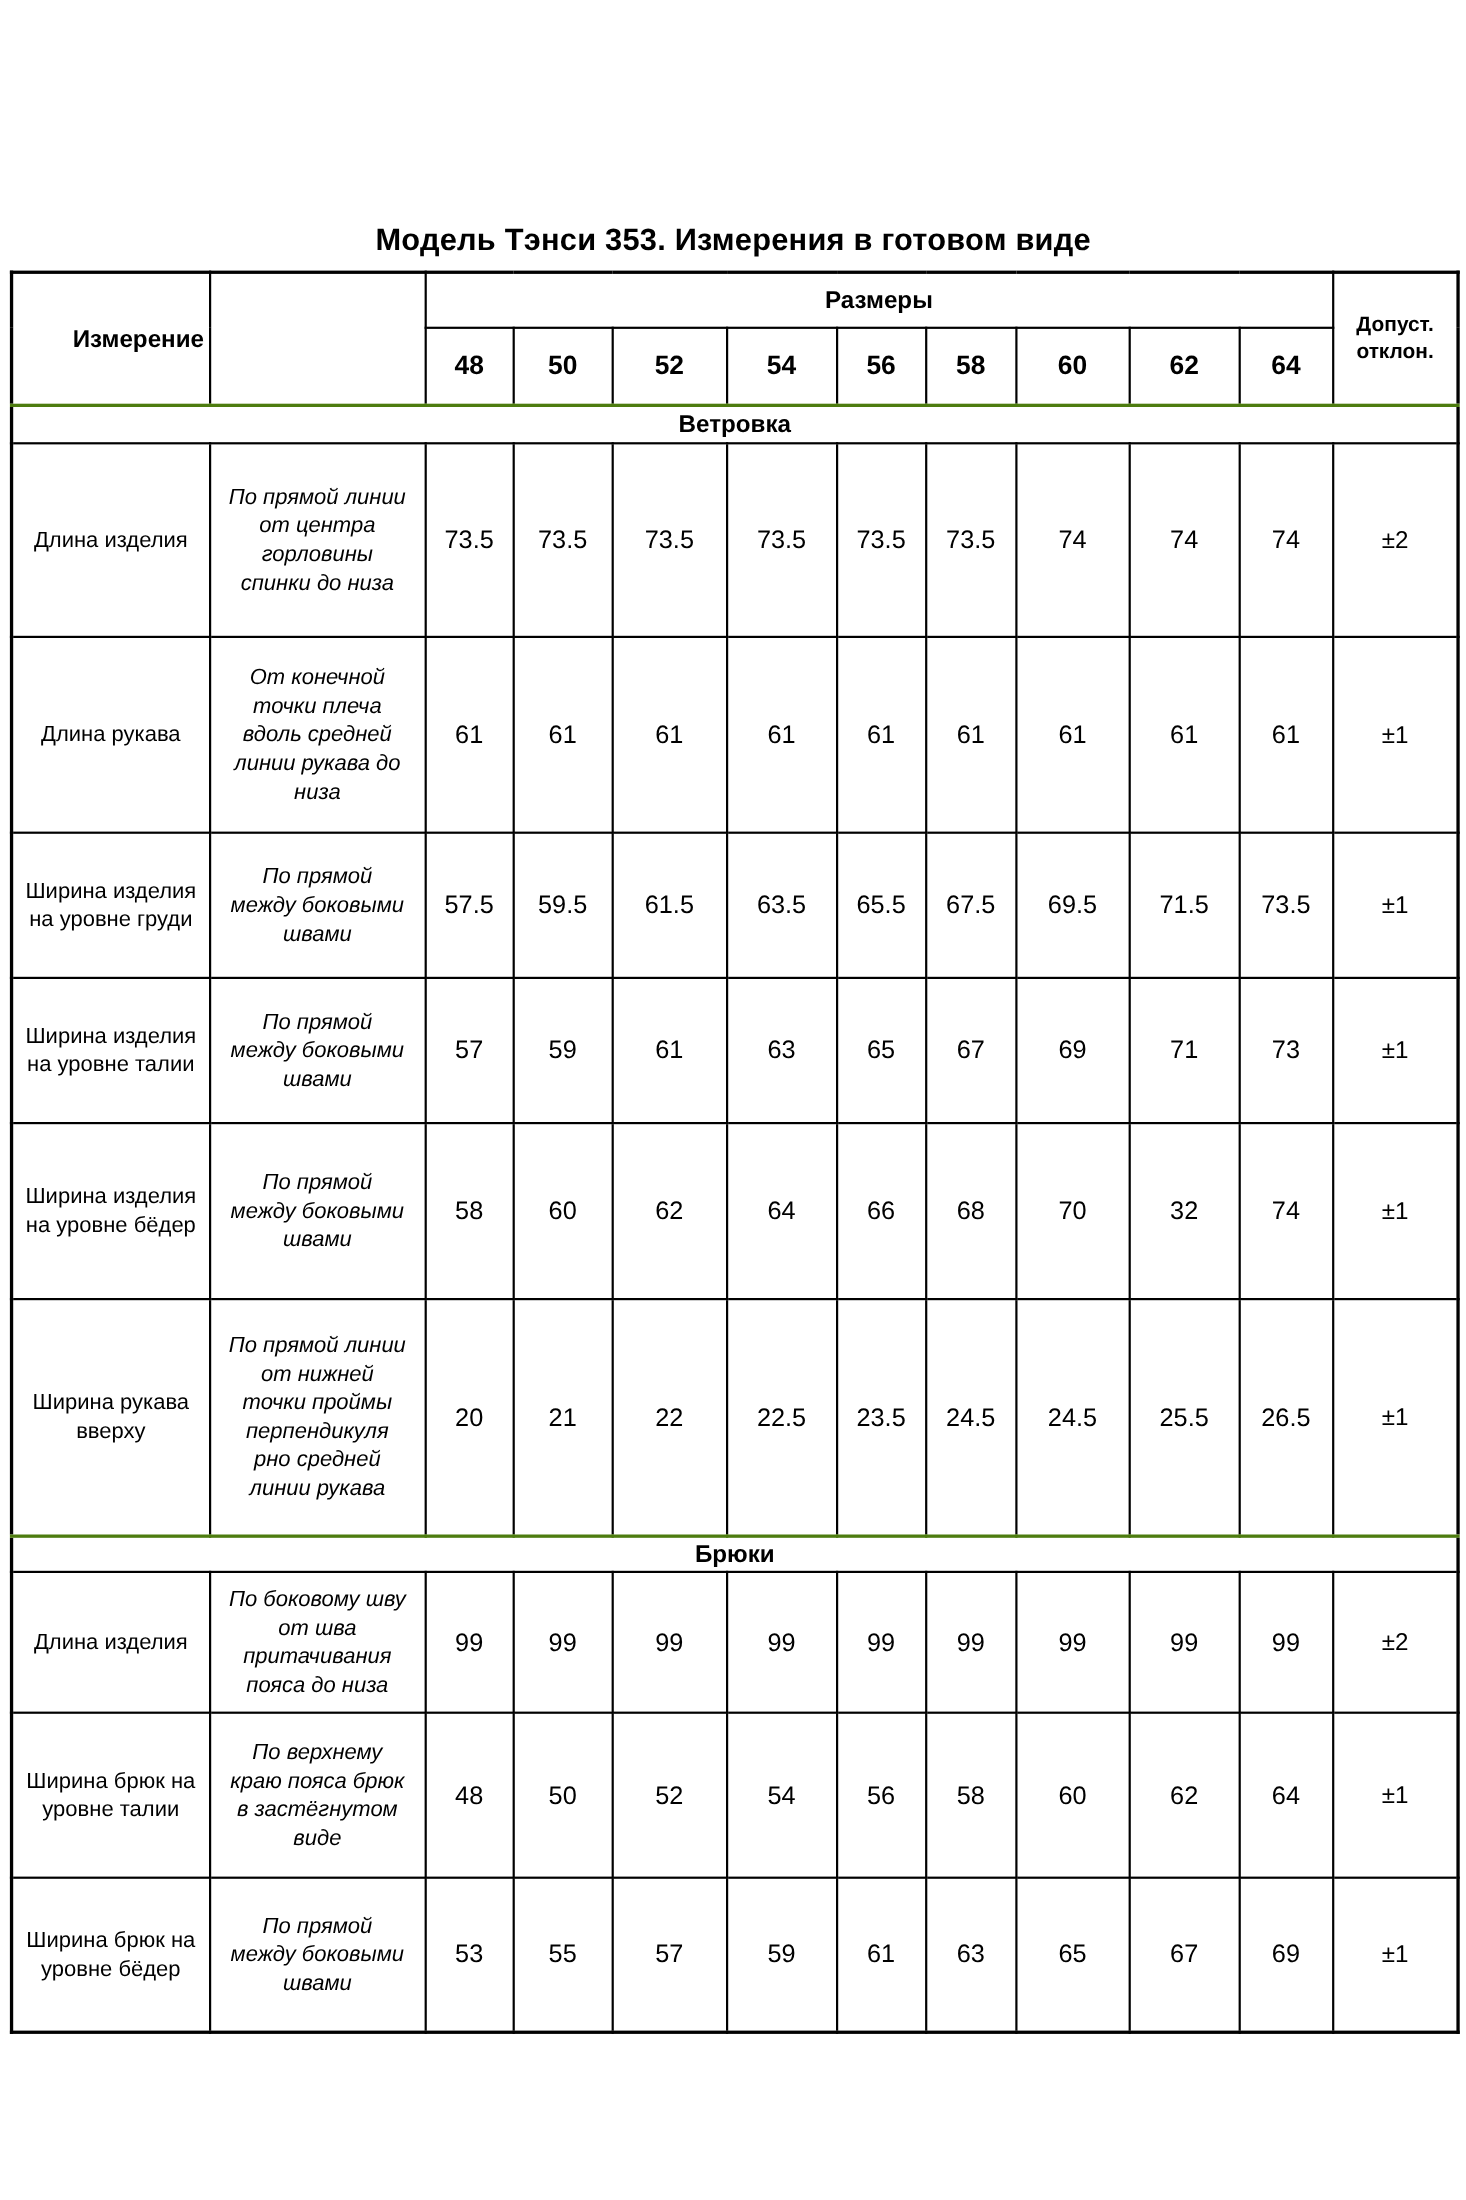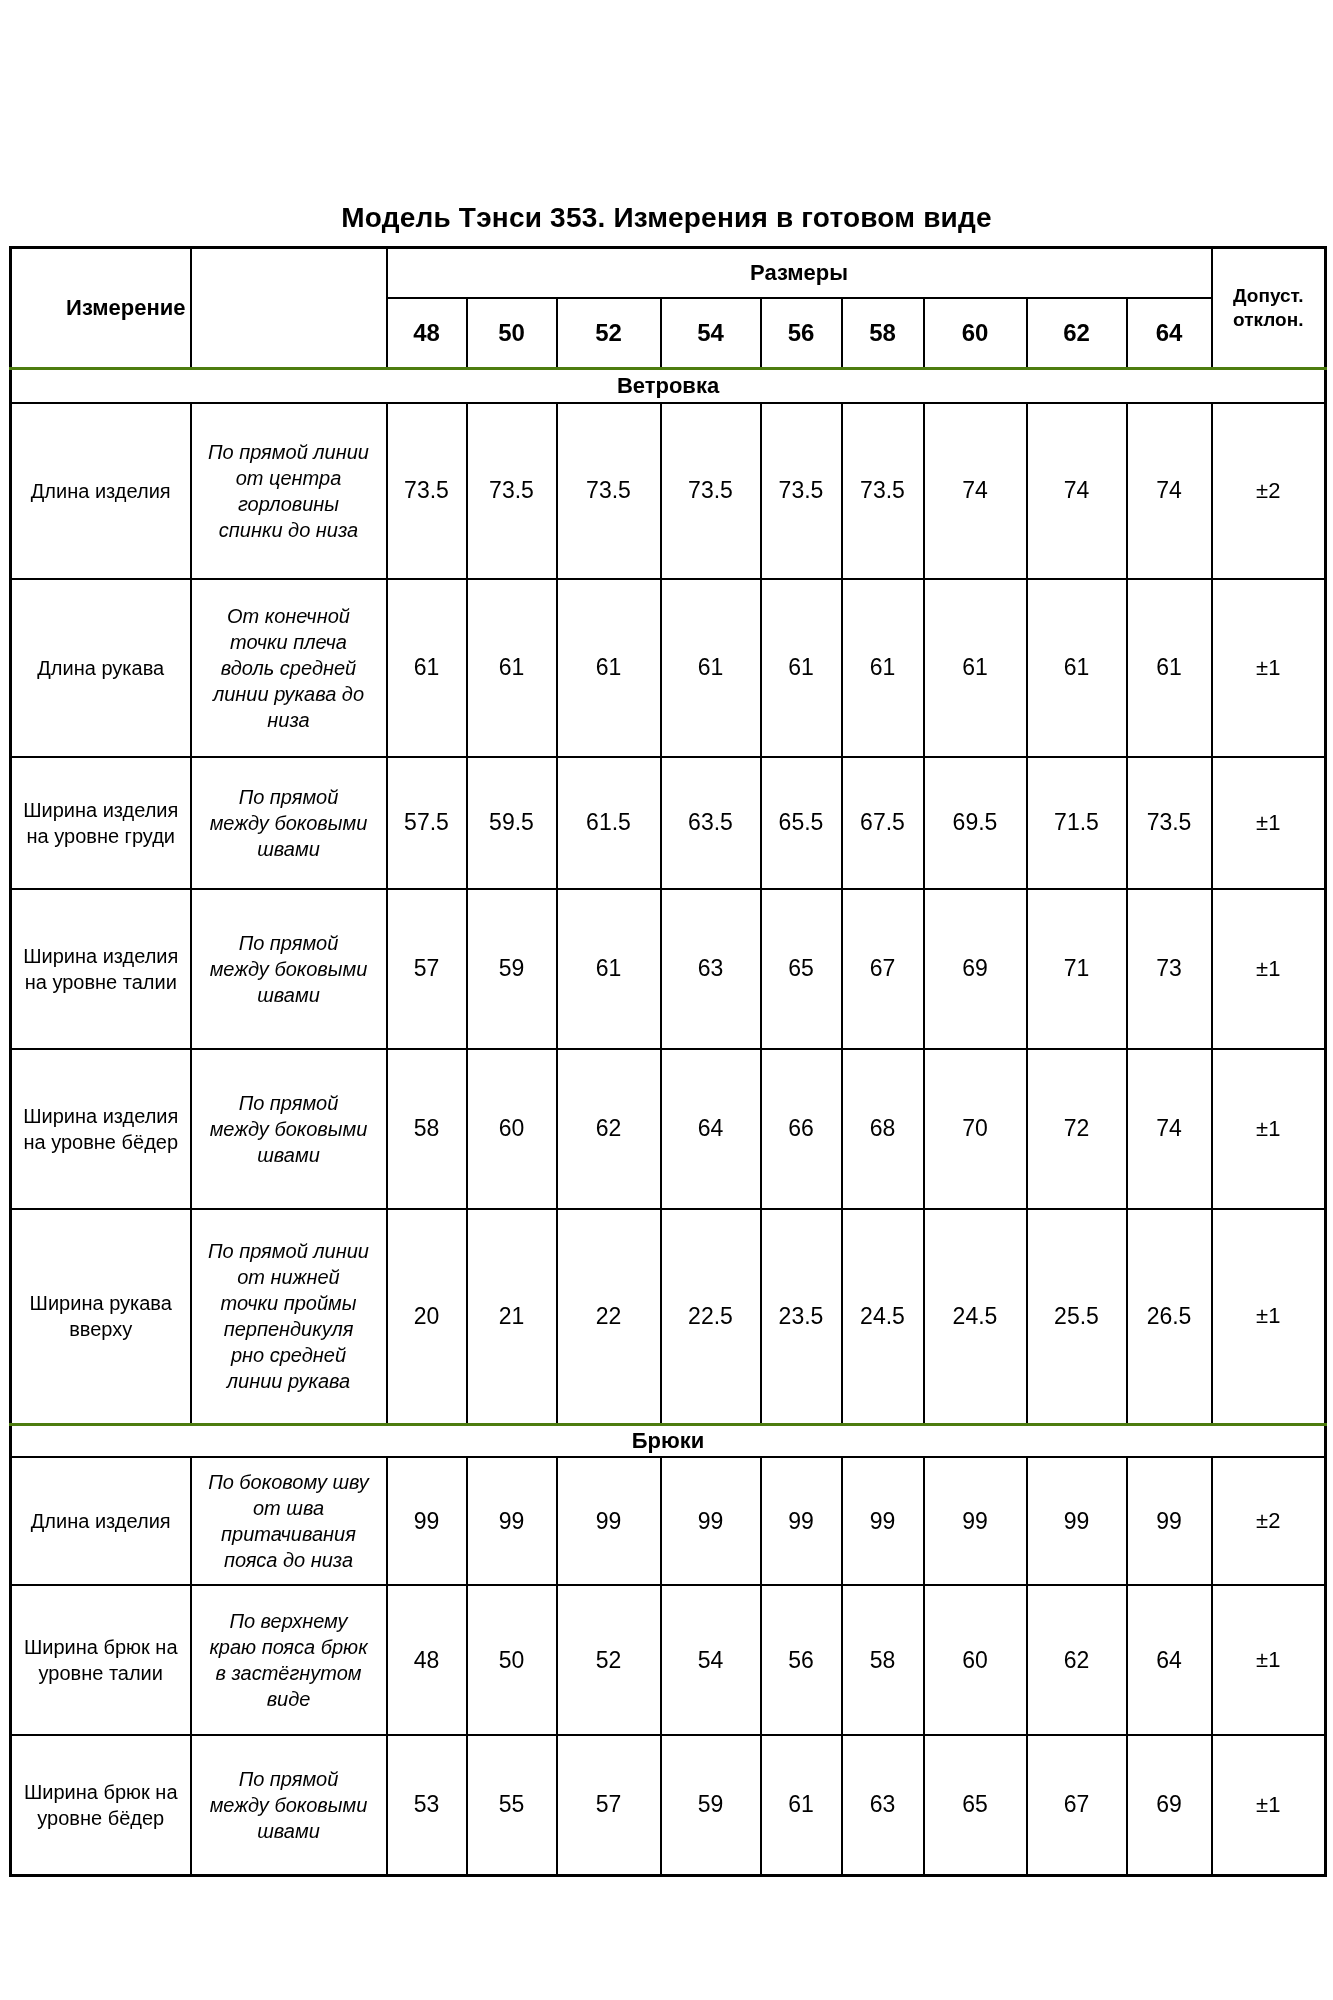--- a/index.html
+++ b/index.html
@@ -132,21 +132,21 @@
           <td class="m-val">59.5</td>
           <td class="m-val">61.5</td>
           <td class="m-val">63.5</td>
           <td class="m-val">65.5</td>
           <td class="m-val">67.5</td>
           <td class="m-val">69.5</td>
           <td class="m-val">71.5</td>
           <td class="m-val">73.5</td>
           <td class="m-tol">±1</td>
         </tr>
-        <tr style="height: 160px;">
+        <tr style="height: 132px;">
           <td class="m-label">Ширина изделия на уровне талии</td>
           <td class="m-desc">По прямой между боковыми швами</td>
           <td class="m-val">57</td>
           <td class="m-val">59</td>
           <td class="m-val">61</td>
           <td class="m-val">63</td>
           <td class="m-val">65</td>
           <td class="m-val">67</td>
           <td class="m-val">69</td>
           <td class="m-val">71</td>
@@ -156,21 +156,21 @@
         <tr style="height: 160px;">
           <td class="m-label">Ширина изделия на уровне бёдер</td>
           <td class="m-desc">По прямой между боковыми швами</td>
           <td class="m-val">58</td>
           <td class="m-val">60</td>
           <td class="m-val">62</td>
           <td class="m-val">64</td>
           <td class="m-val">66</td>
           <td class="m-val">68</td>
           <td class="m-val">70</td>
-          <td class="m-val">72</td>
+          <td class="m-val">32</td>
           <td class="m-val">74</td>
           <td class="m-tol">±1</td>
         </tr>
         <tr style="height: 216px;">
           <td class="m-label">Ширина рукава вверху</td>
           <td class="m-desc">По прямой линии от нижней точки проймы перпендикуля рно средней линии рукава</td>
           <td class="m-val">20</td>
           <td class="m-val">21</td>
           <td class="m-val">22</td>
           <td class="m-val">22.5</td>

